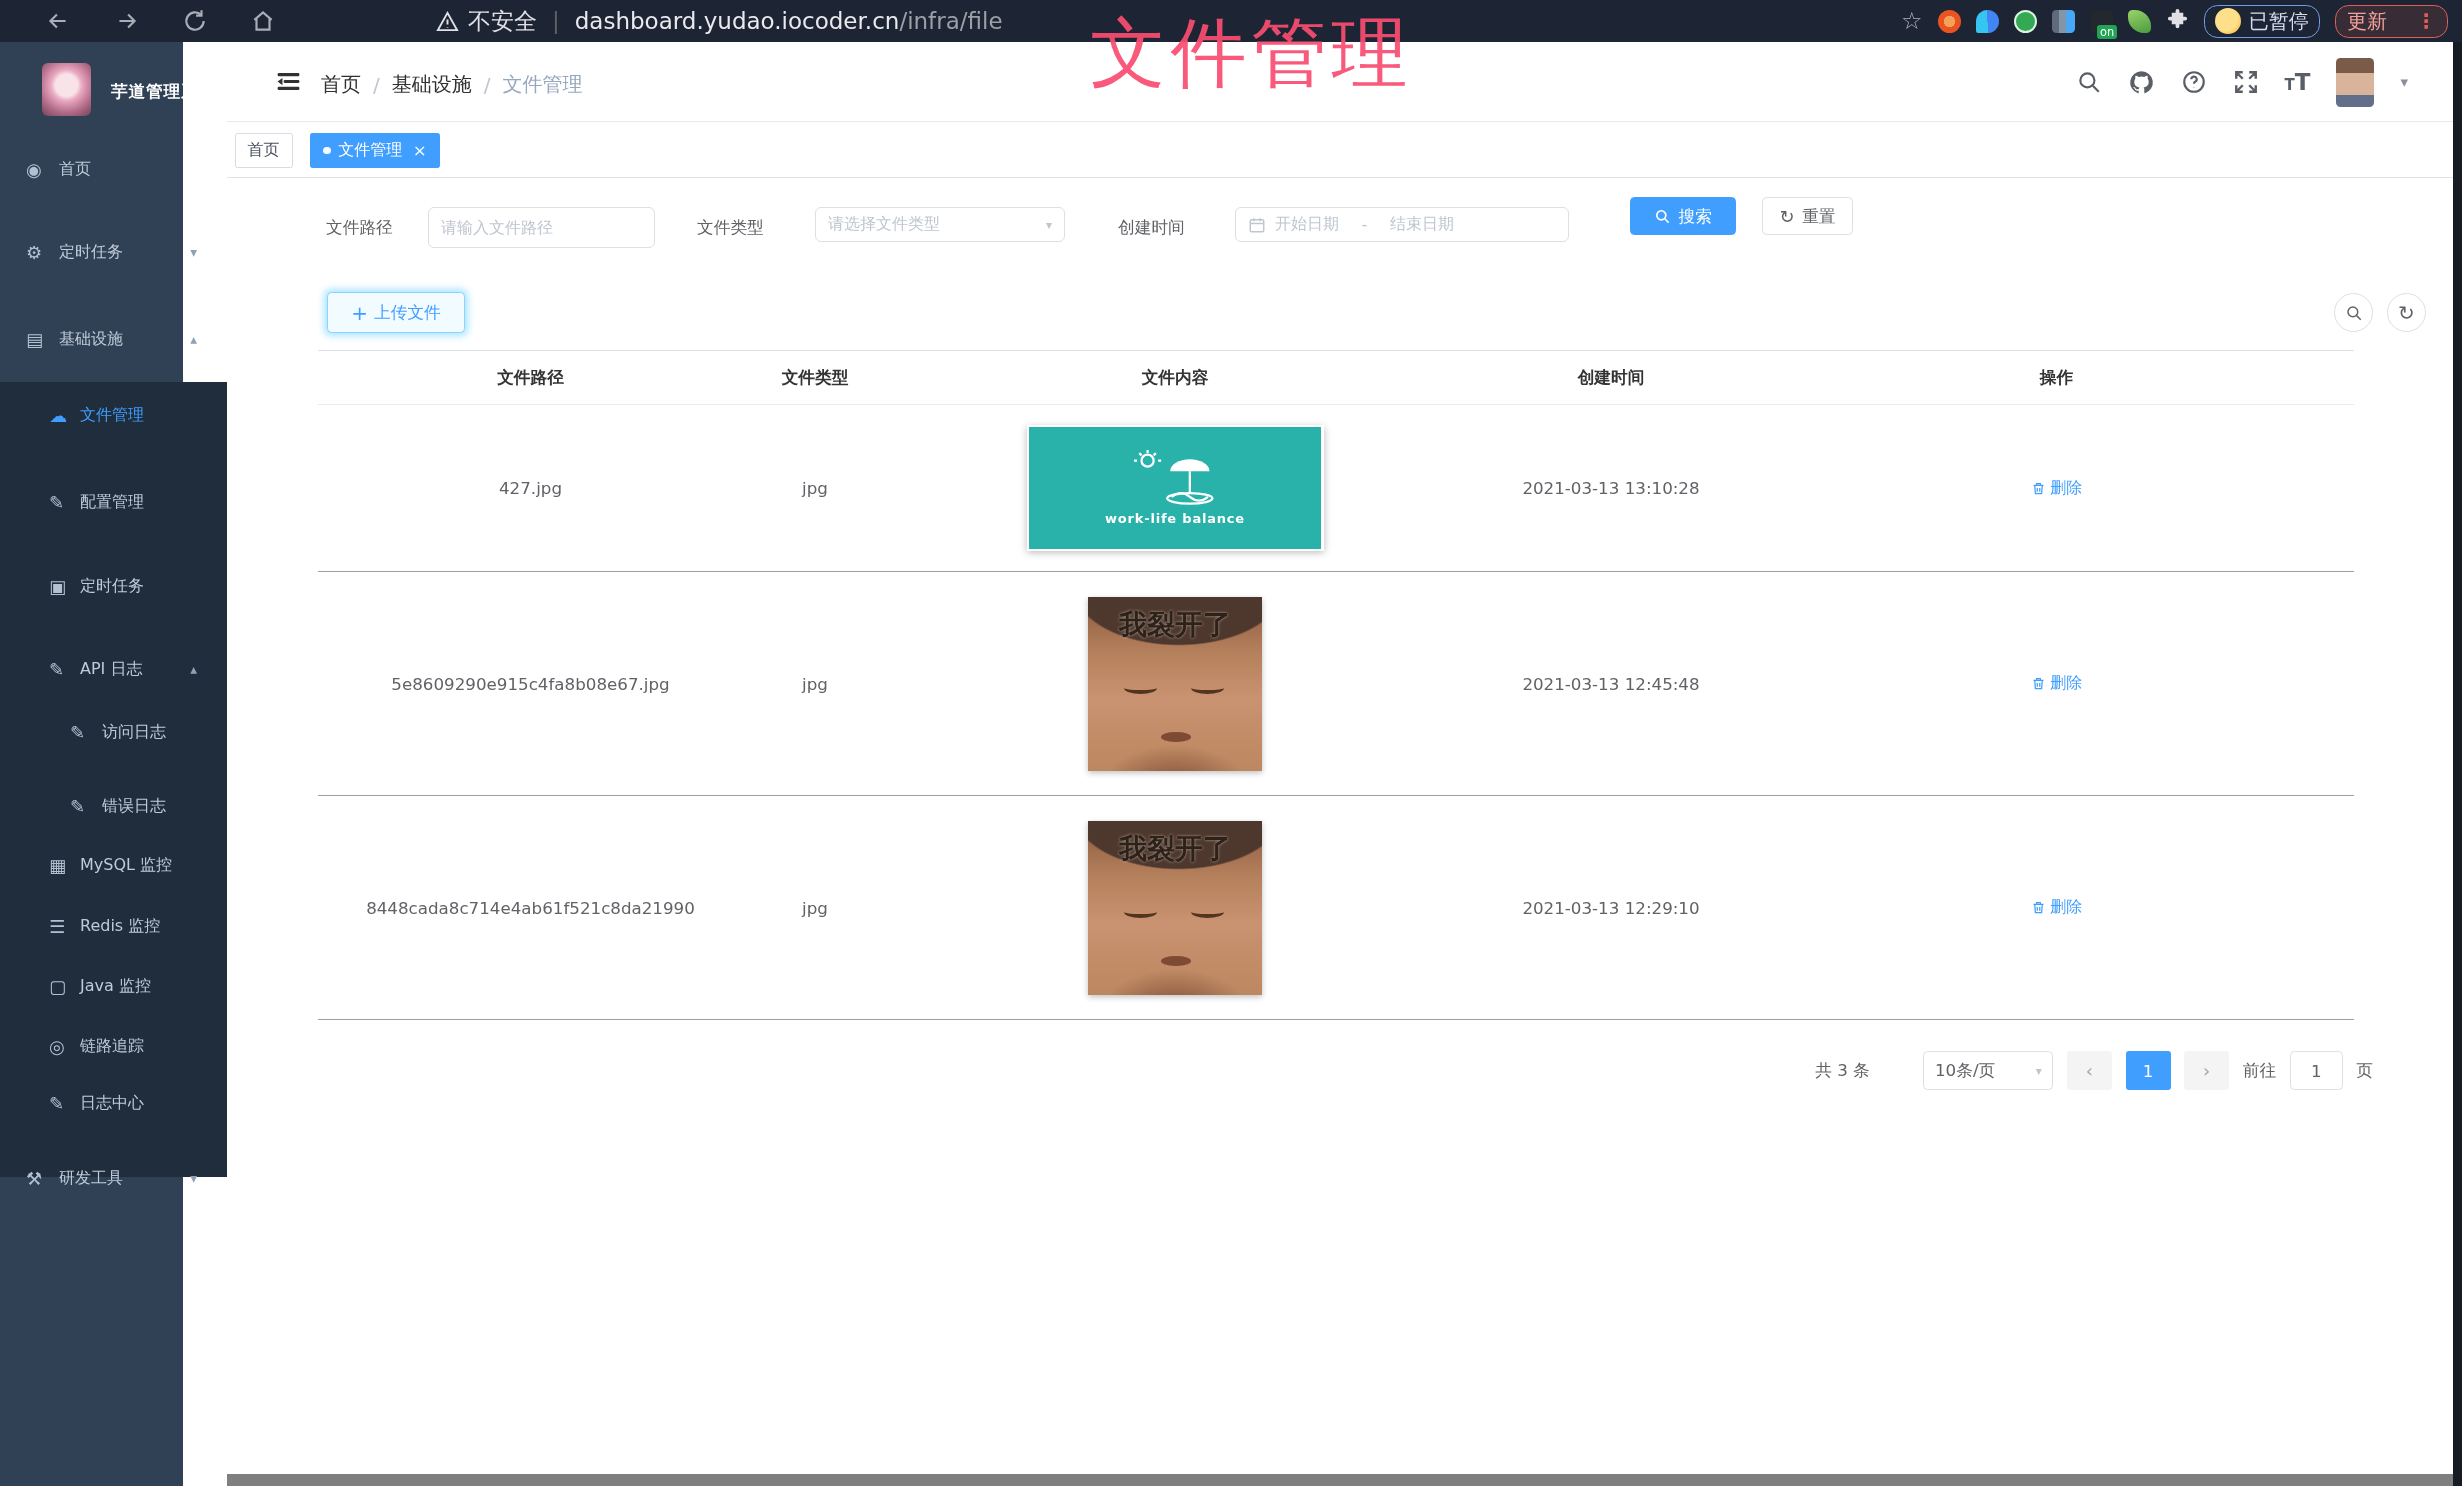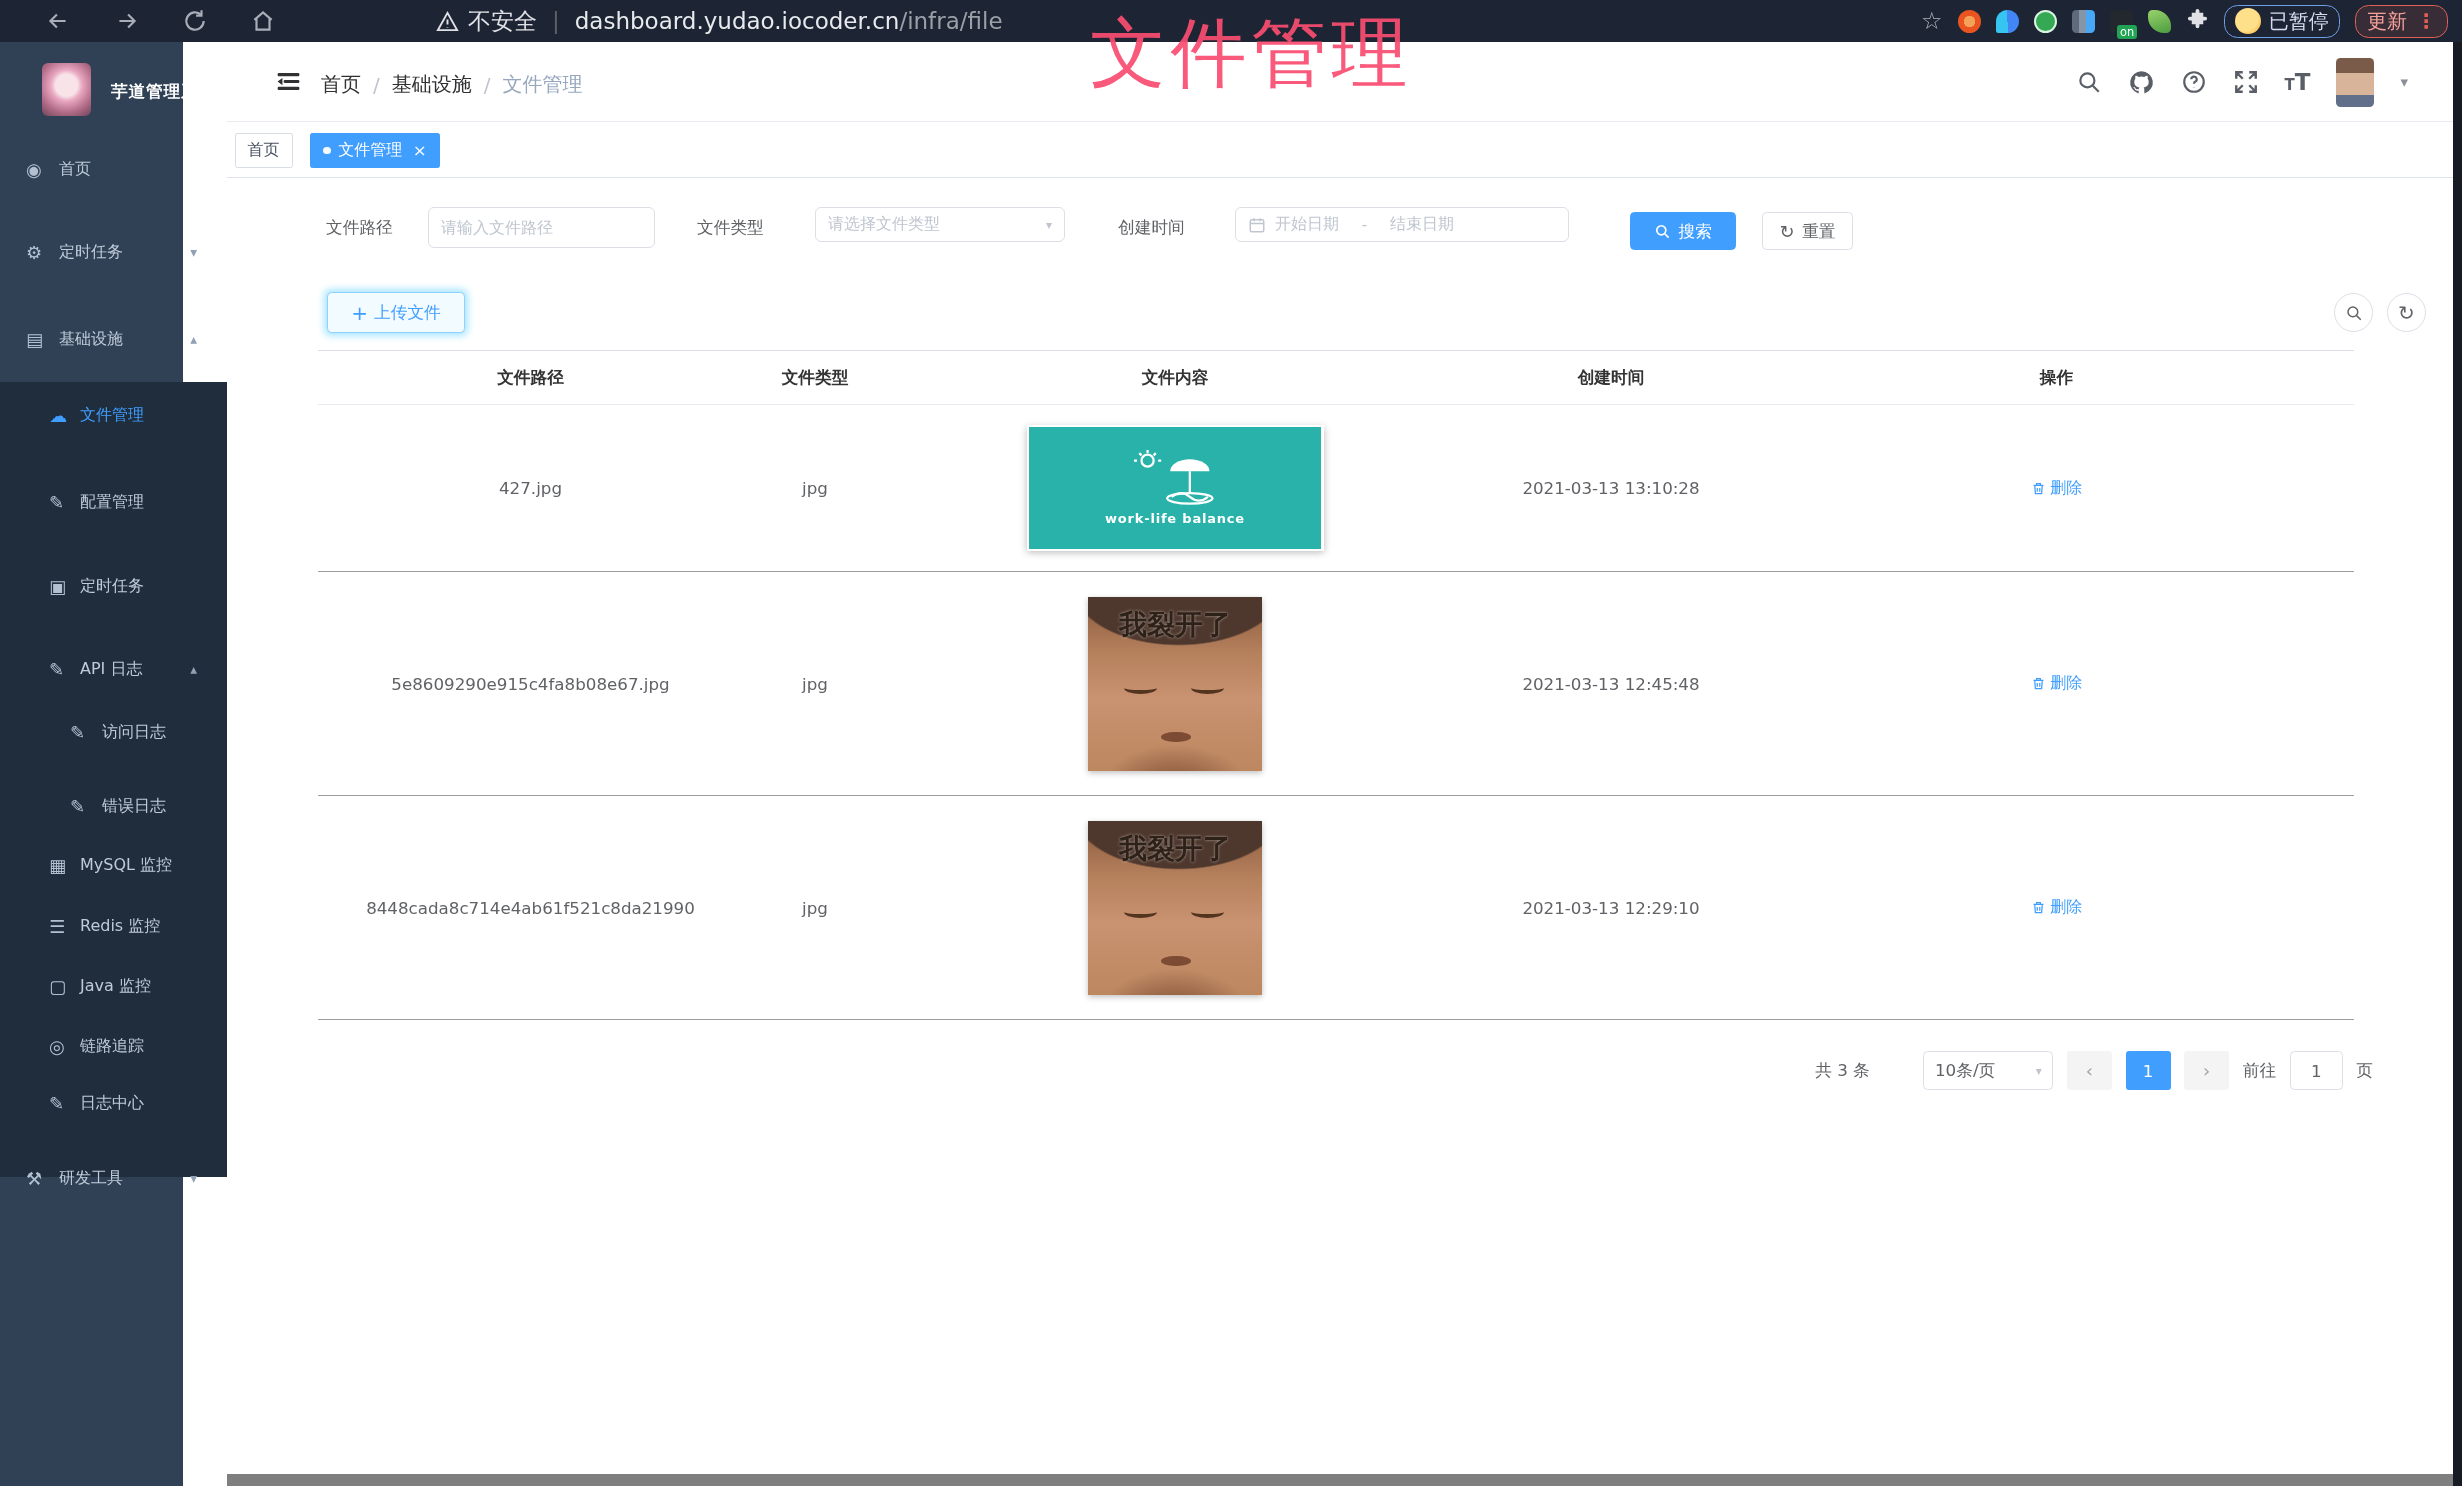--- a/index.html
+++ b/index.html
@@ -11,21 +11,21 @@
   .c-nav { position:absolute; top:8.3px; width:26px; height:26px; color:#a8aeb8; }
   .c-nav svg { width:26px; height:26px; display:block; }
   #sec-chip { position:absolute; left:436px; top:6px; height:30px; display:flex; align-items:center; gap:9px; color:#dfe1e5; font-size:23px; }
   #url-host { color:#e8eaed; font-size:23px; }
   #url-path { color:#9aa0a6; font-size:23px; }
   .c-sep { color:#5f6368; font-size:23px; padding:0 6px; }
   #chrome-right { position:absolute; right:13.6px; top:0; height:42px; display:flex; align-items:center; gap:15px; }
   .ext { width:23px; height:23px; border-radius:50%; position:relative; flex:0 0 auto; }
   .pill { display:flex; align-items:center; gap:7.6px; border-radius:13.6px; padding:2.3px 10.6px; height:33px; }
   .pill-paused { border:1.5px solid #6f9ee8; color:#d3dcf0; font-size:20px; }
-  .pill-update { border:1.5px solid #e06055; background:rgba(224,96,85,.14); color:#f3a099; font-size:20px; gap:9px; }
+  .pill-update { border:1.5px solid #e06055; background:rgba(224,96,85,.14); color:#f3a099; font-size:20px; gap:29px; }
   .dots3 { color:#e06055; font-size:20px; letter-spacing:0.8px; font-weight:bold; }
 
   
   #watermark { position:absolute; left:1090px; top:3px; font-size:76px; font-weight:500;
     color:#f94d70; letter-spacing:4.5px; z-index:50; opacity:.93; }
 
   
   #scrollbar { position:absolute; left:2453px; top:42px; width:9px; height:1444px; background:#171b24; z-index:6; }
 
   
@@ -67,21 +67,21 @@
   #content { position:absolute; left:227px; top:177px; width:2226px; height:1296px; background:#fff; z-index:2; }
 
   .f-label { position:absolute; top:39px; font-size:16.7px; font-weight:500; color:#606266; }
   .f-input { position:absolute; top:30px; height:41px; border:0.8px solid #dcdfe6; border-radius:6px;
     background:#fff; font-size:16px; color:#606266; padding:0 12px; outline:none; }
   .f-input::placeholder { color:#bfc6d0; }
   .f-box { position:absolute; top:30px; height:35px; border:0.8px solid #dcdfe6; border-radius:6px;
     background:#fff; display:flex; align-items:center; padding:0 12px; gap:9px; }
   .ph { color:#bfc6d0; font-size:16px; white-space:nowrap; }
   .f-chev { margin-left:auto; color:#c0c4cc; font-size:12px; }
-  .btn { position:absolute; top:35px; height:38px; border-radius:4.5px; display:flex; align-items:center;
+  .btn { position:absolute; top:20px; height:38px; border-radius:4.5px; display:flex; align-items:center;
     justify-content:center; gap:7.6px; font-size:16.7px; cursor:pointer; }
   #btn-search { left:1403px; width:106px; background:#409eff; color:#fff; border:0.8px solid #409eff; }
   #btn-reset { left:1535px; width:91px; background:#fff; color:#606266; border:0.8px solid #dcdfe6; }
 
   #btn-upload { position:absolute; left:100px; top:115px; width:138px; height:41px; border-radius:4.5px;
     background:#f2fbff; border:0.8px solid #8ed0ff; color:#409eff; font-size:16.7px;
     display:flex; align-items:center; justify-content:center; gap:6px; cursor:pointer;
     box-shadow:0 0 7.6px 2.3px rgba(64,200,255,.45); }
   .circ-btn { position:absolute; top:116px; width:39px; height:39px; border-radius:50%;
     border:0.8px solid #dcdfe6; background:#fff; display:flex; align-items:center; justify-content:center;

